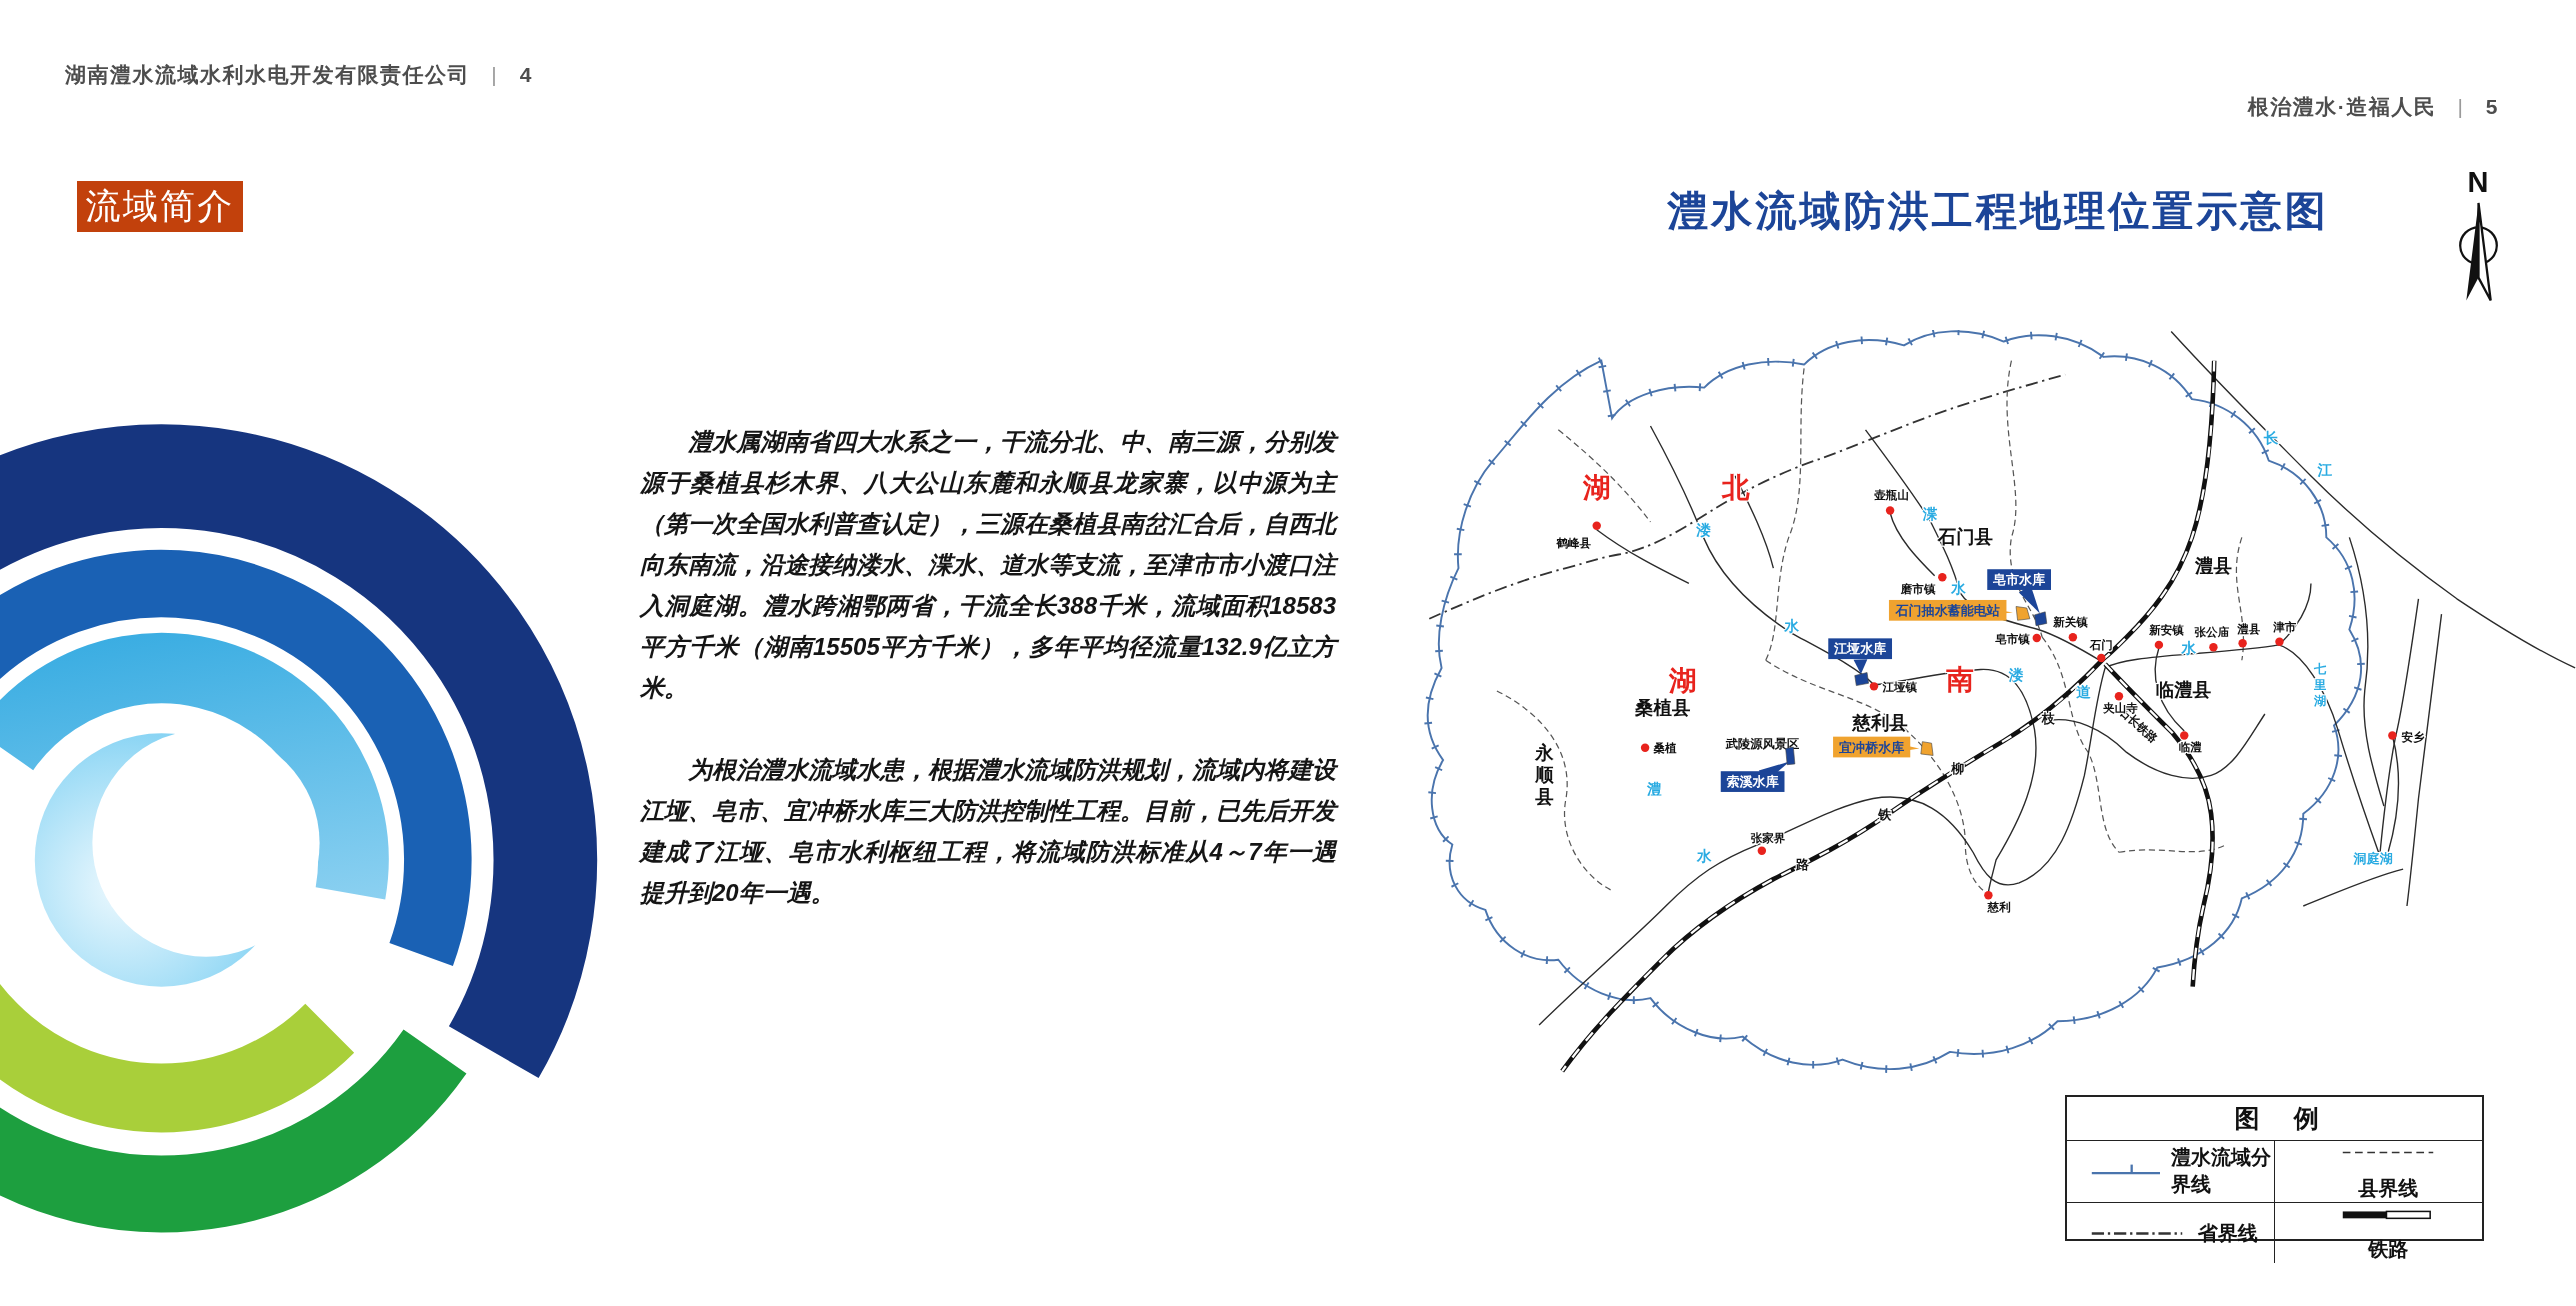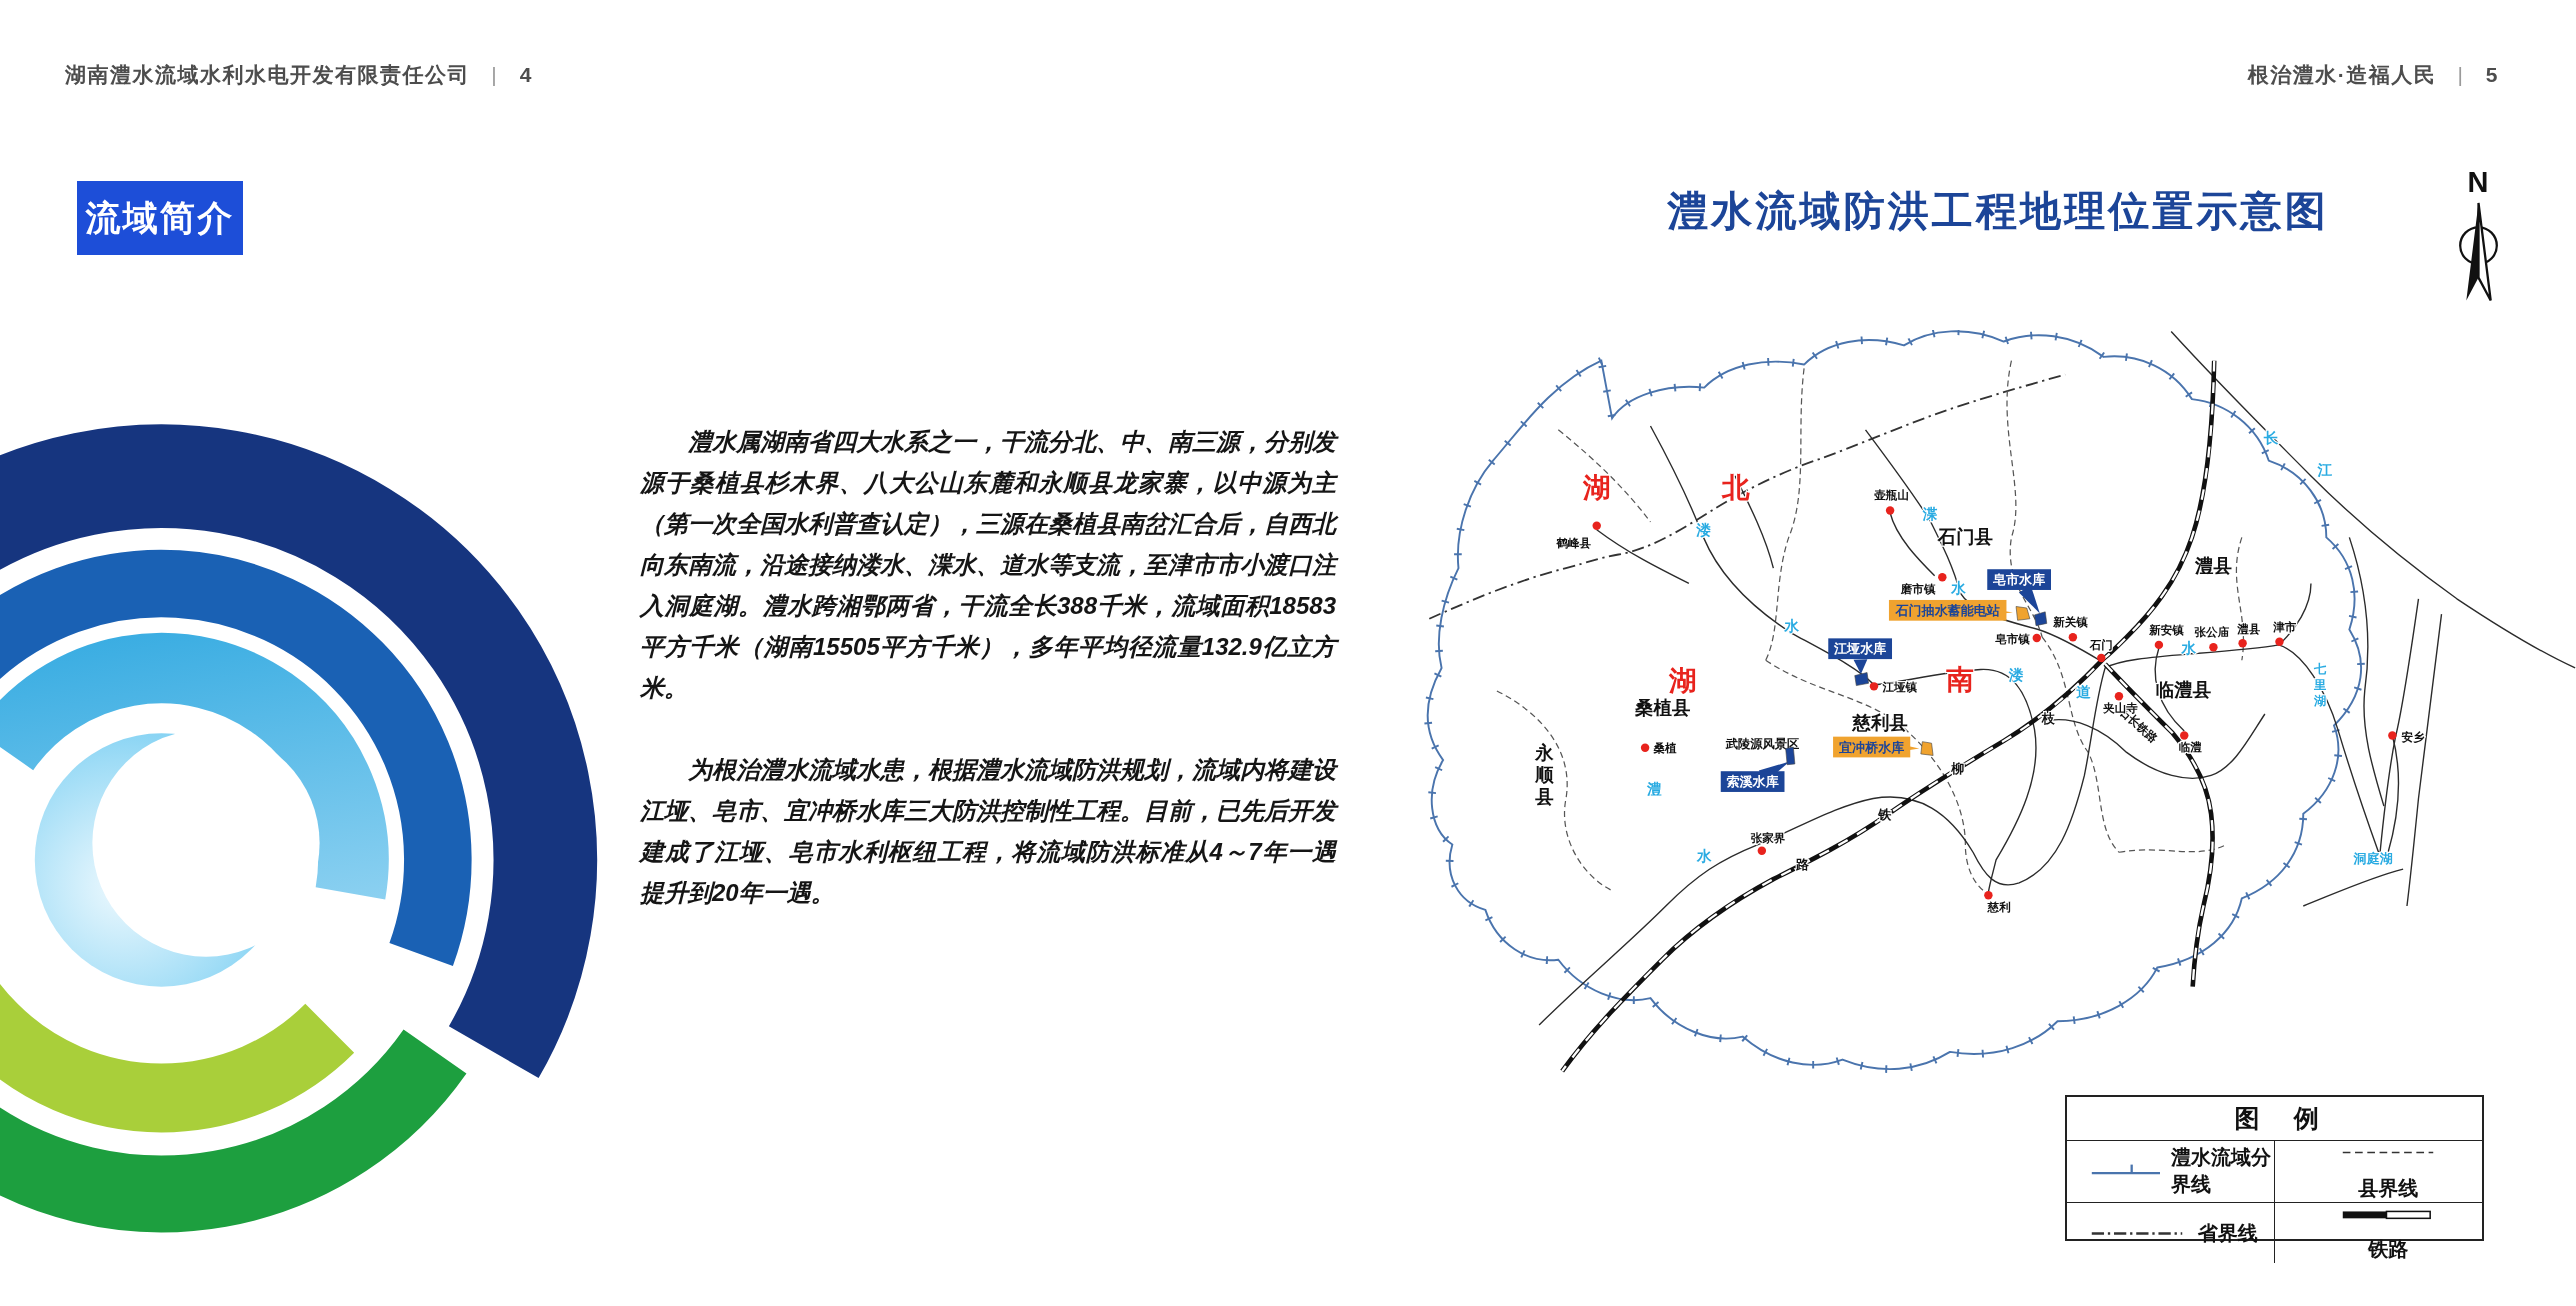--- a/index.html
+++ b/index.html
@@ -1,25 +1,25 @@
 <!DOCTYPE html>
 <html style="font-size:12.3px"><head>
 <meta charset="utf-8">
 <style>
   html,body{margin:0;padding:0;background:#888;}
   .page{position:relative;width:2576px;height:1306px;background:#ffffff;overflow:hidden;
         font-family:"Liberation Sans",sans-serif;}
   
   .hdr{position:absolute;top:61px;font-size:21px;font-weight:bold;color:#4d4d4d;letter-spacing:1.5px;}
   .hdr-left{left:65px;}
-  .hdr-right{right:77px;}
+  .hdr-right{right:77px;margin-top:32px;}
   .hdr .sep{color:#9a9a9a;font-weight:400;margin:0 14px;}
   
-  .section-title{position:absolute;left:77px;top:181px;width:166px;height:74px;background:#1d4ed8;
-    color:#fff;font-size:35px;font-weight:bold;display:flex;align-items:center;justify-content:center;
+  .section-title{position:absolute;left:77px;top:181px;width:166px;height:51px;background:#c2410c;
+    color:#fff;font-size:35px;font-weight:normal;display:flex;align-items:center;justify-content:center;
     letter-spacing:2.3px;}
   .body-text{position:absolute;left:640px;top:421px;width:696px;color:#151515;font-size:24px;
     font-weight:bold;line-height:41px;text-align:justify;}
   .body-text p{margin:0 0 41px 0;text-indent:2em;font-style:italic;}
   .logo{position:absolute;left:0;top:384px;}
   
   .map-title{position:absolute;left:1420px;top:184px;width:1156px;text-align:center;
     font-size:41px;font-weight:bold;color:#1c4598;letter-spacing:3.1px;}
   .compass{position:absolute;left:2445px;top:167px;width:66px;text-align:center;}
   .compass .n{font-size:29px;font-weight:bold;color:#111;line-height:31px;}

